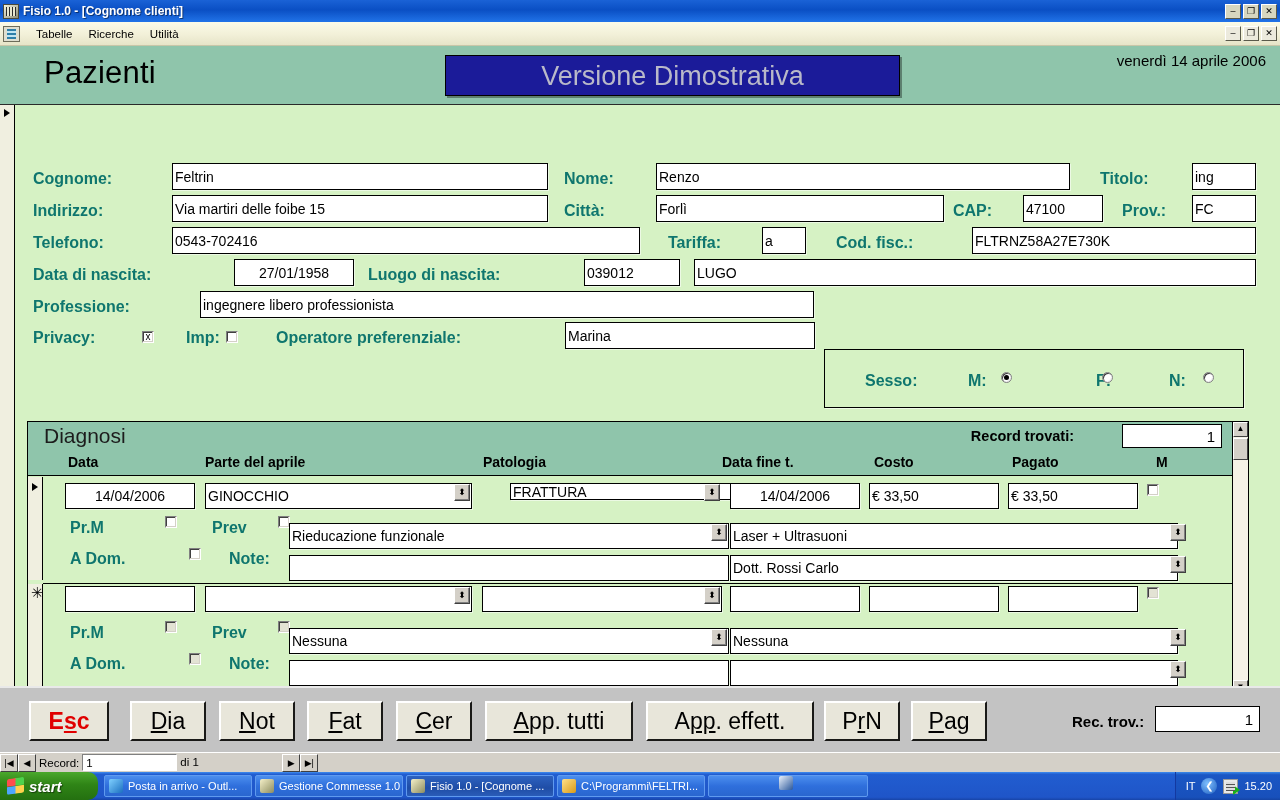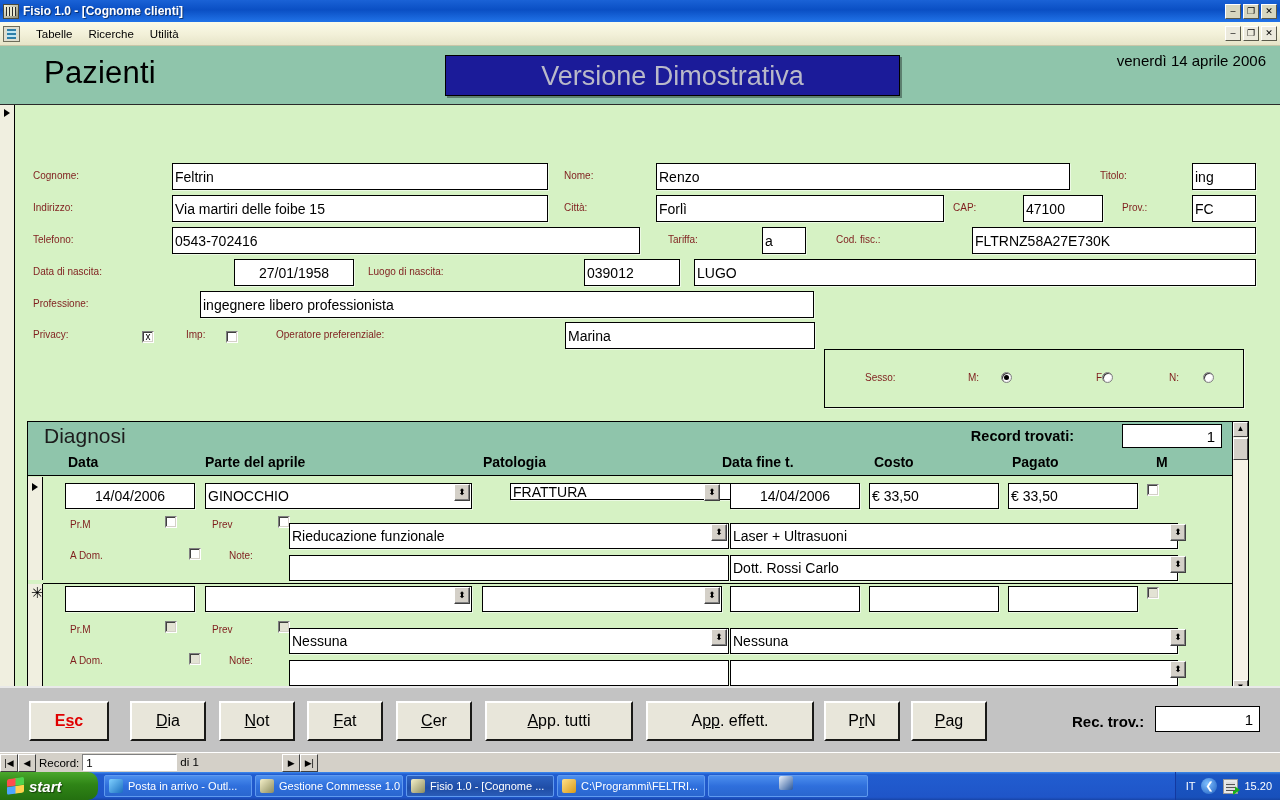--- a/index.html
+++ b/index.html
@@ -90,21 +90,21 @@
   .recsel {
     position: absolute; left: 0; top: 0; width: 15px; height: 581px;
     background: #f0efe0; border-right: 1px solid #000;
   }
   .recsel-arrow {
     position: absolute; left: 4px; top: 4px;
     width: 0; height: 0; border-left: 6px solid #000;
     border-top: 4px solid transparent; border-bottom: 4px solid transparent;
   }
 
-  .lbl { position: absolute; font-size: 10px; font-weight: normal; color: #7f1d1d; white-space: nowrap; }
+  .lbl { position: absolute; font-size: 16px; font-weight: bold; color: #0f766e; white-space: nowrap; }
 
   .tb {
     position: absolute; background: #ffffff;
     border: 1px solid #000; border-top-color:#000; border-left-color:#000;
     font-size: 14px; color: #000;
     padding: 0 2px; line-height: 1.0;
     display: flex; align-items: center;
     box-shadow: 1px 1px 0 rgba(255,255,255,.55);
     overflow: hidden; white-space: nowrap;
   }
@@ -191,21 +191,21 @@
   .footer {
     position: absolute; left: 0; top: 686px; width: 1280px; height: 66px;
     background: #c3c3c3; border-top: 2px solid #e9e9e9;
   }
   .btn {
     position: absolute; top: 13px; height: 40px;
     background: #e8e6da;
     border: 2px outset #f2f0e4;
     border-top-color:#ffffff; border-left-color:#ffffff;
     border-right-color:#6e6e62; border-bottom-color:#6e6e62;
-    font-size: 16px; color: #000; display:flex; align-items:center; justify-content:center;
+    font-size: 23px; color: #000; display:flex; align-items:center; justify-content:center;
   }
   .btn u { text-decoration: underline; }
   .btn.esc { color: #e00000; font-weight: bold; }
   .rec-lbl { position:absolute; left:1072px; top:25px; font-size:15px; font-weight:bold; color:#000; }
   .rec-box {
     position:absolute; left:1155px; top:18px; width:105px; height:26px;
     background:#fff; border:1px solid #000; font-size:15px;
     display:flex; align-items:center; justify-content:flex-end; padding-right:6px;
   }
 

